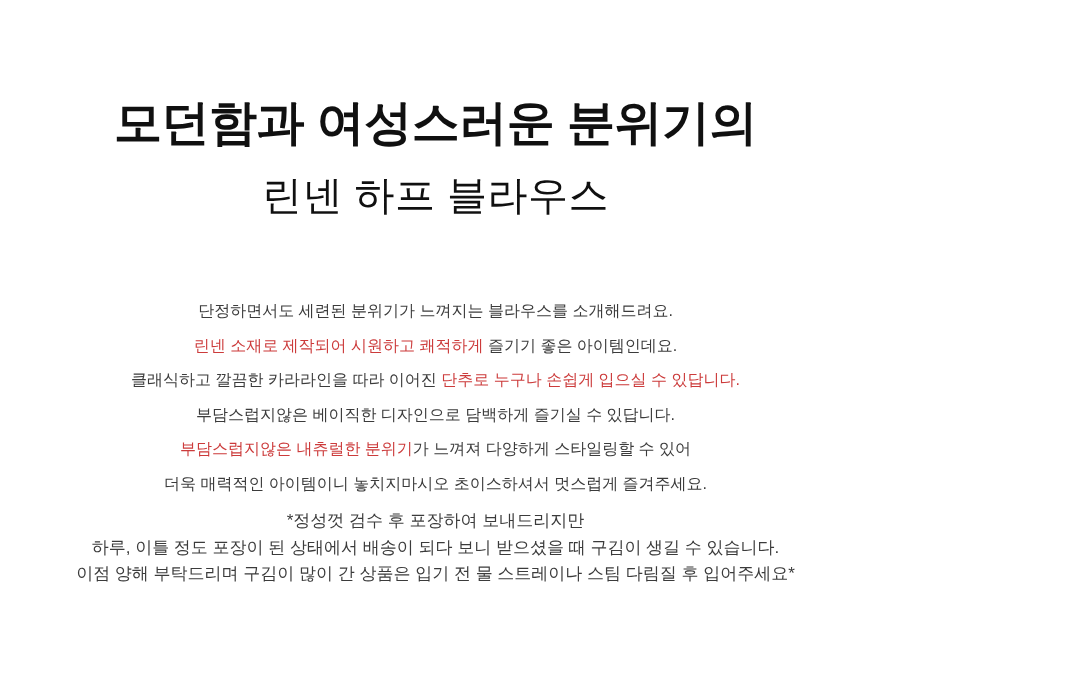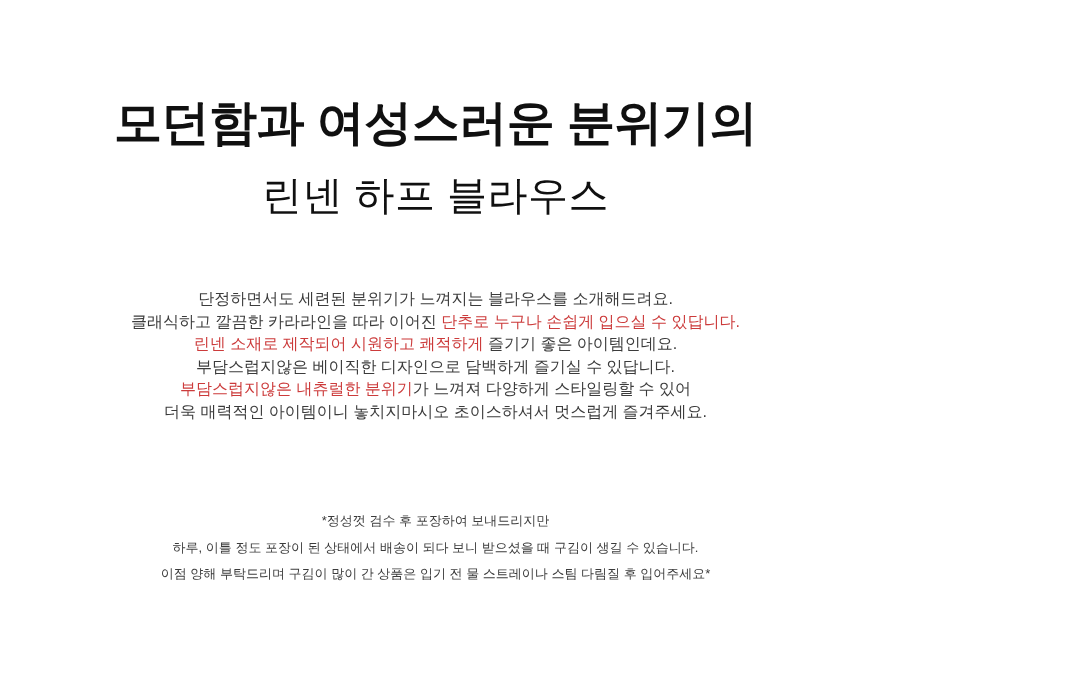--- a/index.html
+++ b/index.html
@@ -46,53 +46,53 @@
     top: 288px;
     left: 0;
     right: 0;
     text-align: center;
     font-size: 16px;
     line-height: 22.5px;
     font-weight: 400;
     color: var(--body-ink, #3b3b3b);
   }
   .description p {
-    margin: 0;
+    margin: 12px;
   }
   .red {
     color: var(--accent-red, #cc3b3b);
   }
   .notice {
     position: absolute;
     top: 508px;
     left: 0;
     right: 0;
     text-align: center;
-    font-size: 13px;
+    font-size: 17px;
     line-height: 26.5px;
     font-weight: 400;
     color: var(--body-ink, #333333);
   }
   .notice p {
     margin: 0;
   }
 </style>
 </head>
 <body>
 
 <div class="page" style="--bg: #ffffff; --ink: #101010; --body-ink: #3b3b3b; --accent-red: #cc3b3b;">
   <header>
     <h1 class="heading-main">모던함과 여성스러운 분위기의</h1>
     <h2 class="heading-sub">린넨 하프 블라우스</h2>
   </header>
 
   <section class="description">
       <p><span>단정하면서도 세련된 분위기가 느껴지는 블라우스를 소개해드려요.</span></p>
+      <p><span class="red">린넨 소재로 제작되어 시원하고 쾌적하게</span><span> 즐기기 좋은 아이템인데요.</span></p>
       <p><span>클래식하고 깔끔한 카라라인을 따라 이어진 </span><span class="red">단추로 누구나 손쉽게 입으실 수 있답니다.</span></p>
-      <p><span class="red">린넨 소재로 제작되어 시원하고 쾌적하게</span><span> 즐기기 좋은 아이템인데요.</span></p>
       <p><span>부담스럽지않은 베이직한 디자인으로 담백하게 즐기실 수 있답니다.</span></p>
       <p><span class="red">부담스럽지않은 내츄럴한 분위기</span><span>가 느껴져 다양하게 스타일링할 수 있어</span></p>
       <p><span>더욱 매력적인 아이템이니 놓치지마시오 초이스하셔서 멋스럽게 즐겨주세요.</span></p>
     </section>
 
   <section class="notice">
       <p>*정성껏 검수 후 포장하여 보내드리지만</p>
       <p>하루, 이틀 정도 포장이 된 상태에서 배송이 되다 보니 받으셨을 때 구김이 생길 수 있습니다.</p>
       <p>이점 양해 부탁드리며 구김이 많이 간 상품은 입기 전 물 스트레이나 스팀 다림질 후 입어주세요*</p>
     </section>

